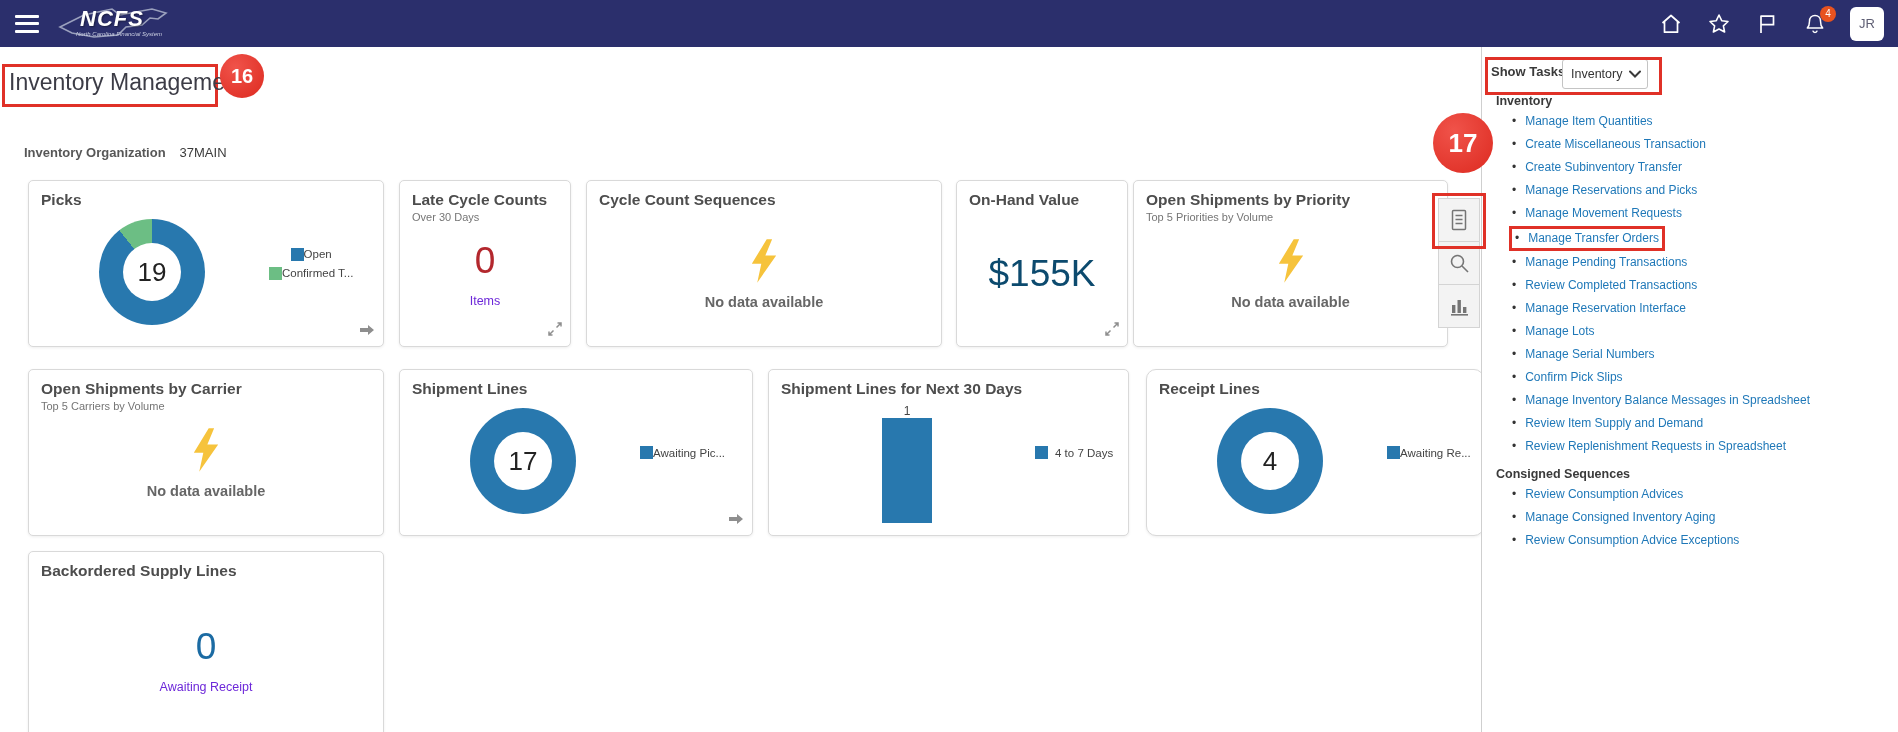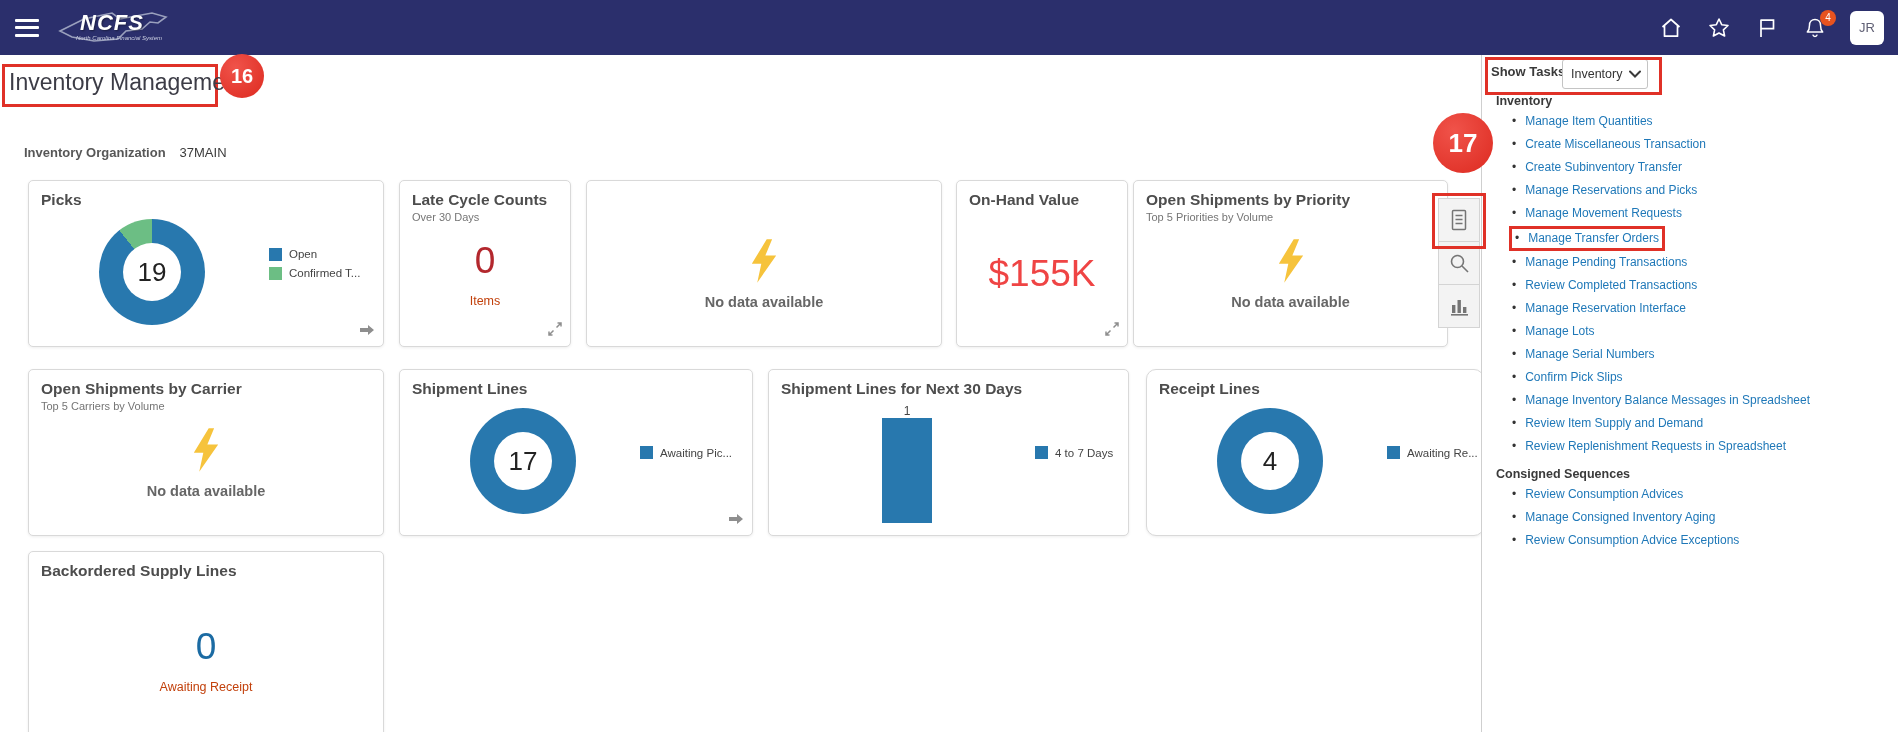--- a/index.html
+++ b/index.html
@@ -1,21 +1,21 @@
 <!DOCTYPE html>
 <html style="--ann: #e03127; --navy: #2b2f6c; --link: #1f78b8;"><head>
 <meta charset="utf-8">
 <style>
   html,body{margin:0;padding:0;width:1898px;height:732px;overflow:hidden;background:#ffffff;
     font-family:"Liberation Sans","DejaVu Sans",sans-serif;}
   *{box-sizing:border-box;}
   :root{--ann:#e03127;--navy:#2b2f6c;--link:#1f78b8;}
 
   
-  .app-header{position:absolute;left:0;top:0;width:1898px;height:55px;background:var(--navy);
+  .app-header{position:absolute;left:0;top:0;width:1898px;height:47px;background:var(--navy);
     display:flex;align-items:center;justify-content:space-between;padding:0 14px;z-index:10;}
   .nav-left{display:flex;align-items:center;gap:14px;}
   .hamburger{width:26px;height:20px;background:none;border:none;cursor:pointer;display:flex;
     flex-direction:column;justify-content:space-between;padding:1px;}
   .hamburger span{display:block;height:3px;background:#fff;border-radius:1px;}
   .logo{position:relative;width:130px;height:44px;cursor:pointer;}
   .logo svg{position:absolute;left:0;top:1px;}
   .logo-text{position:absolute;left:26px;top:4px;color:#fff;font-size:22px;font-weight:bold;
     font-style:italic;letter-spacing:1px;text-shadow:1px 1px 2px rgba(0,0,0,.4);}
   .logo-sub{position:absolute;left:22px;top:29px;color:#c9cde0;font-size:6px;font-style:italic;white-space:nowrap;}
@@ -53,28 +53,28 @@
   #card-sl30{left:762px;top:369px;width:361px;height:167px;padding-left:12px;}
   #card-rl{left:1140px;top:369px;width:338px;height:167px;border-radius:10px;}
   #card-bsl{left:22px;top:551px;width:356px;height:198px;}
 
   .donut{position:absolute;left:70px;top:38px;width:106px;height:106px;border-radius:50%;}
   .hole{position:absolute;inset:24px;background:#fff;border-radius:50%;
     display:flex;align-items:center;justify-content:center;}
   .donut-num{font-size:26px;color:#222;}
   .legend{position:absolute;left:240px;top:0;height:100%;display:flex;flex-direction:column;
     justify-content:center;gap:6px;}
-  .legend-item{display:flex;align-items:center;gap:7px;}
+  .legend-item{display:flex;align-items:center;justify-content:center;}
   .chip{width:13px;height:13px;display:inline-block;}
   .legend-label{font-size:11.5px;color:#444;white-space:nowrap;}
 
   .metric-body{position:absolute;left:0;right:0;top:34px;bottom:14px;display:flex;flex-direction:column;
     align-items:center;justify-content:center;gap:12px;}
   .metric-value{font-size:37px;font-weight:400;}
-  .metric-caption{font-size:12.5px;color:#c2410c;text-align:right;}
+  .metric-caption{font-size:12.5px;color:#6d28d9;text-align:right;}
 
   .nodata-body{position:absolute;left:0;right:0;top:30px;bottom:10px;display:flex;flex-direction:column;
     align-items:center;justify-content:center;gap:10px;}
   .nodata-text{font-size:14.5px;font-weight:700;color:#666;}
 
   .bar-label{position:absolute;left:113px;top:34px;width:50px;text-align:center;font-size:12px;color:#444;}
   .bar{position:absolute;left:113px;top:48px;width:50px;height:105px;}
   .bar-legend{position:absolute;left:266px;top:76px;display:flex;align-items:center;gap:7px;}
 
   .corner{position:absolute;right:8px;bottom:6px;}
@@ -190,32 +190,33 @@
     <span class="metric-caption">Items</span>
   </div>
   <div class="corner">
     <svg width="14" height="14" viewBox="0 0 14 14" fill="none" stroke="#8e8e8e" stroke-width="1.5">
       <path d="M8.5 5.5 L13 1 M9.5 1 H13 V4.5 M5.5 8.5 L1 13 M1 9.5 V13 H4.5"></path>
       </svg>
   </div>
 </section>
 
 <section class="card" id="card-ccs">
+  <div class="card-title">Cycle Count Sequences</div>
   <div class="nodata-body">
     <svg width="34" height="46" viewBox="0 0 24 34">
       <path d="M14 1 L3 19 h7 L7 33 L21 13 h-8 L18 1 Z" fill="#f6c33c"></path>
       </svg>
     <span class="nodata-text">No data available</span>
   </div>
 </section>
 
 <section class="card" id="card-ohv">
   <div class="card-title">On-Hand Value</div>
   <div class="metric-body">
-    <span class="metric-value" style="color: #ef4444;">$155K</span>
+    <span class="metric-value" style="color: #0c4a6e;">$155K</span>
   </div>
   <div class="corner">
     <svg width="14" height="14" viewBox="0 0 14 14" fill="none" stroke="#8e8e8e" stroke-width="1.5">
       <path d="M8.5 5.5 L13 1 M9.5 1 H13 V4.5 M5.5 8.5 L1 13 M1 9.5 V13 H4.5"></path>
       </svg>
   </div>
 </section>
 
 <section class="card" id="card-osp">
   <div class="card-title">Open Shipments by Priority</div>

